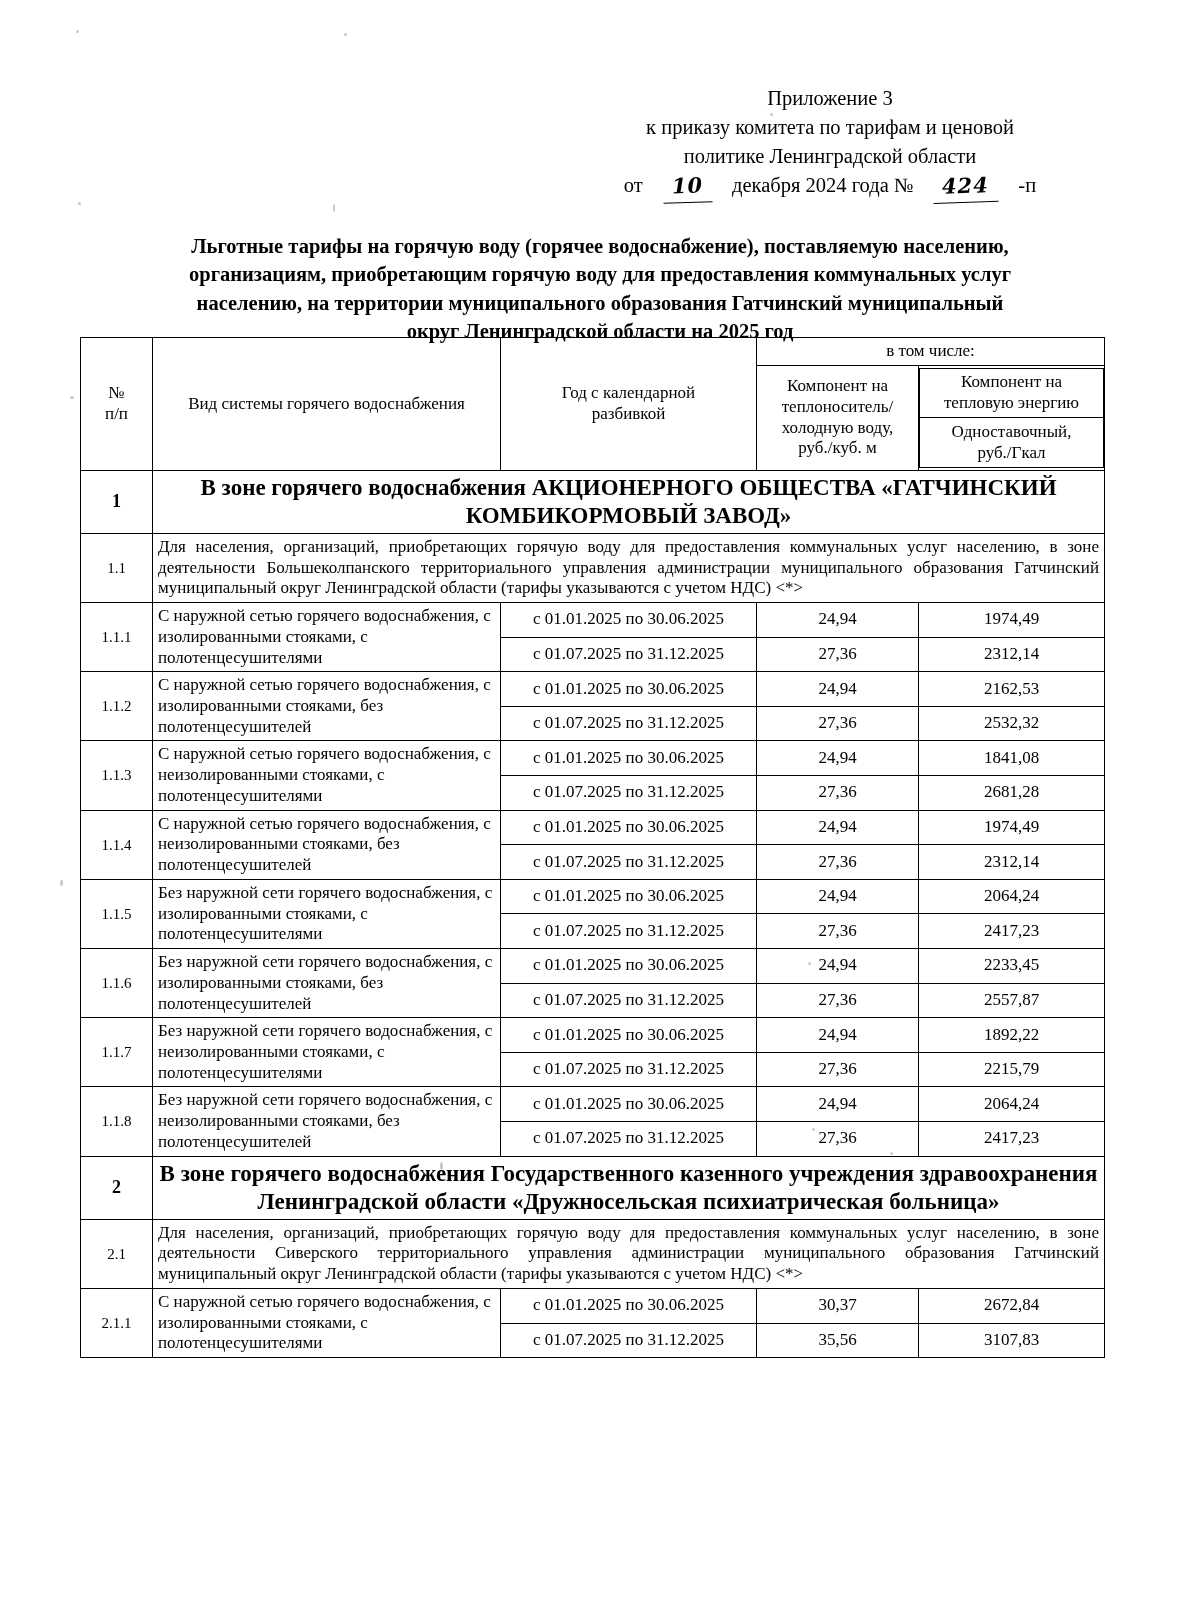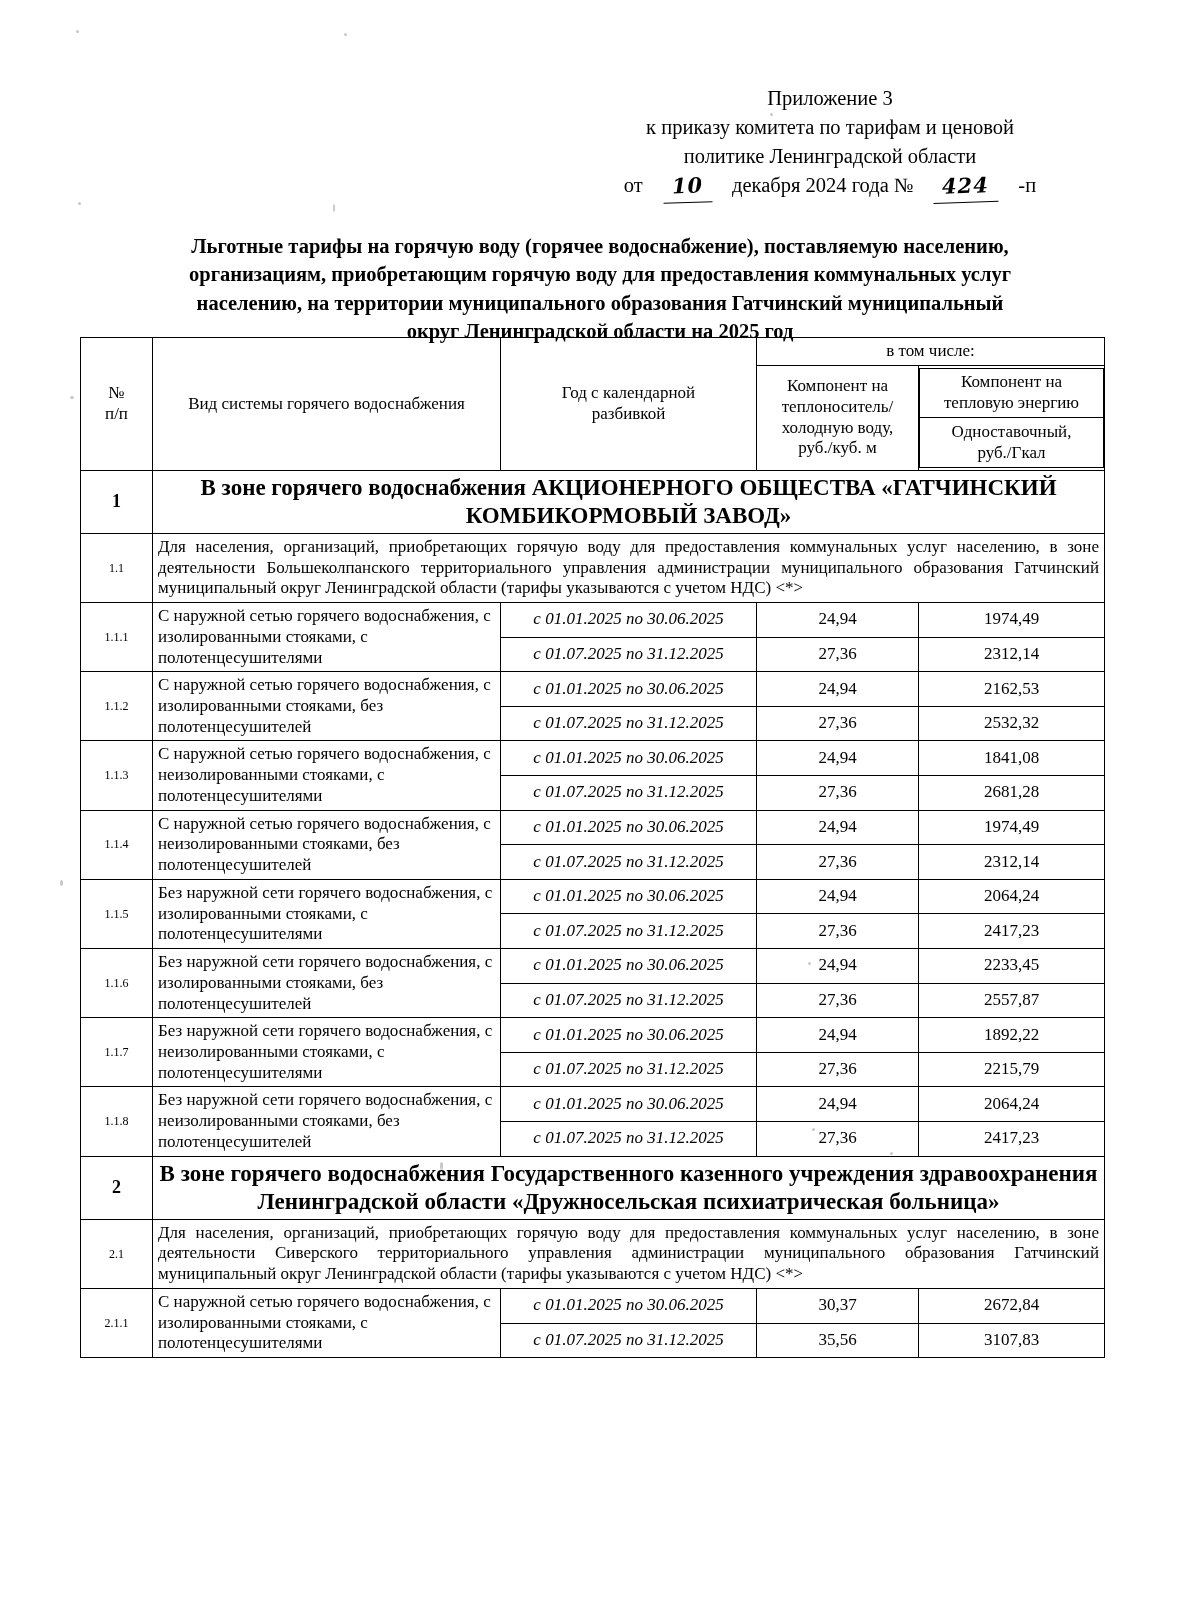--- a/index.html
+++ b/index.html
@@ -123,23 +123,23 @@
   
   td.para {
     text-align: justify;
     text-align-last: left;
     font-size: 17px;
     line-height: 1.3;
     padding: 5px 8px 5px 8px;
     hyphens: none;
   }
 
-  td.idx { text-align: center; font-size: 12px; }
+  td.idx { text-align: center; font-size: 15px; }
   td.kind { font-size: 17px; line-height: 1.25; padding: 4px 6px; }
-  td.period { text-align: center; font-size: 17px; font-style: italic; }
+  td.period { text-align: center; font-size: 17px; }
   td.val { text-align: center; font-size: 17px; }
 
   
   .speck {
     position: absolute;
     background: #9a9a9a;
     border-radius: 50%;
     opacity: .55;
   }
 </style>

